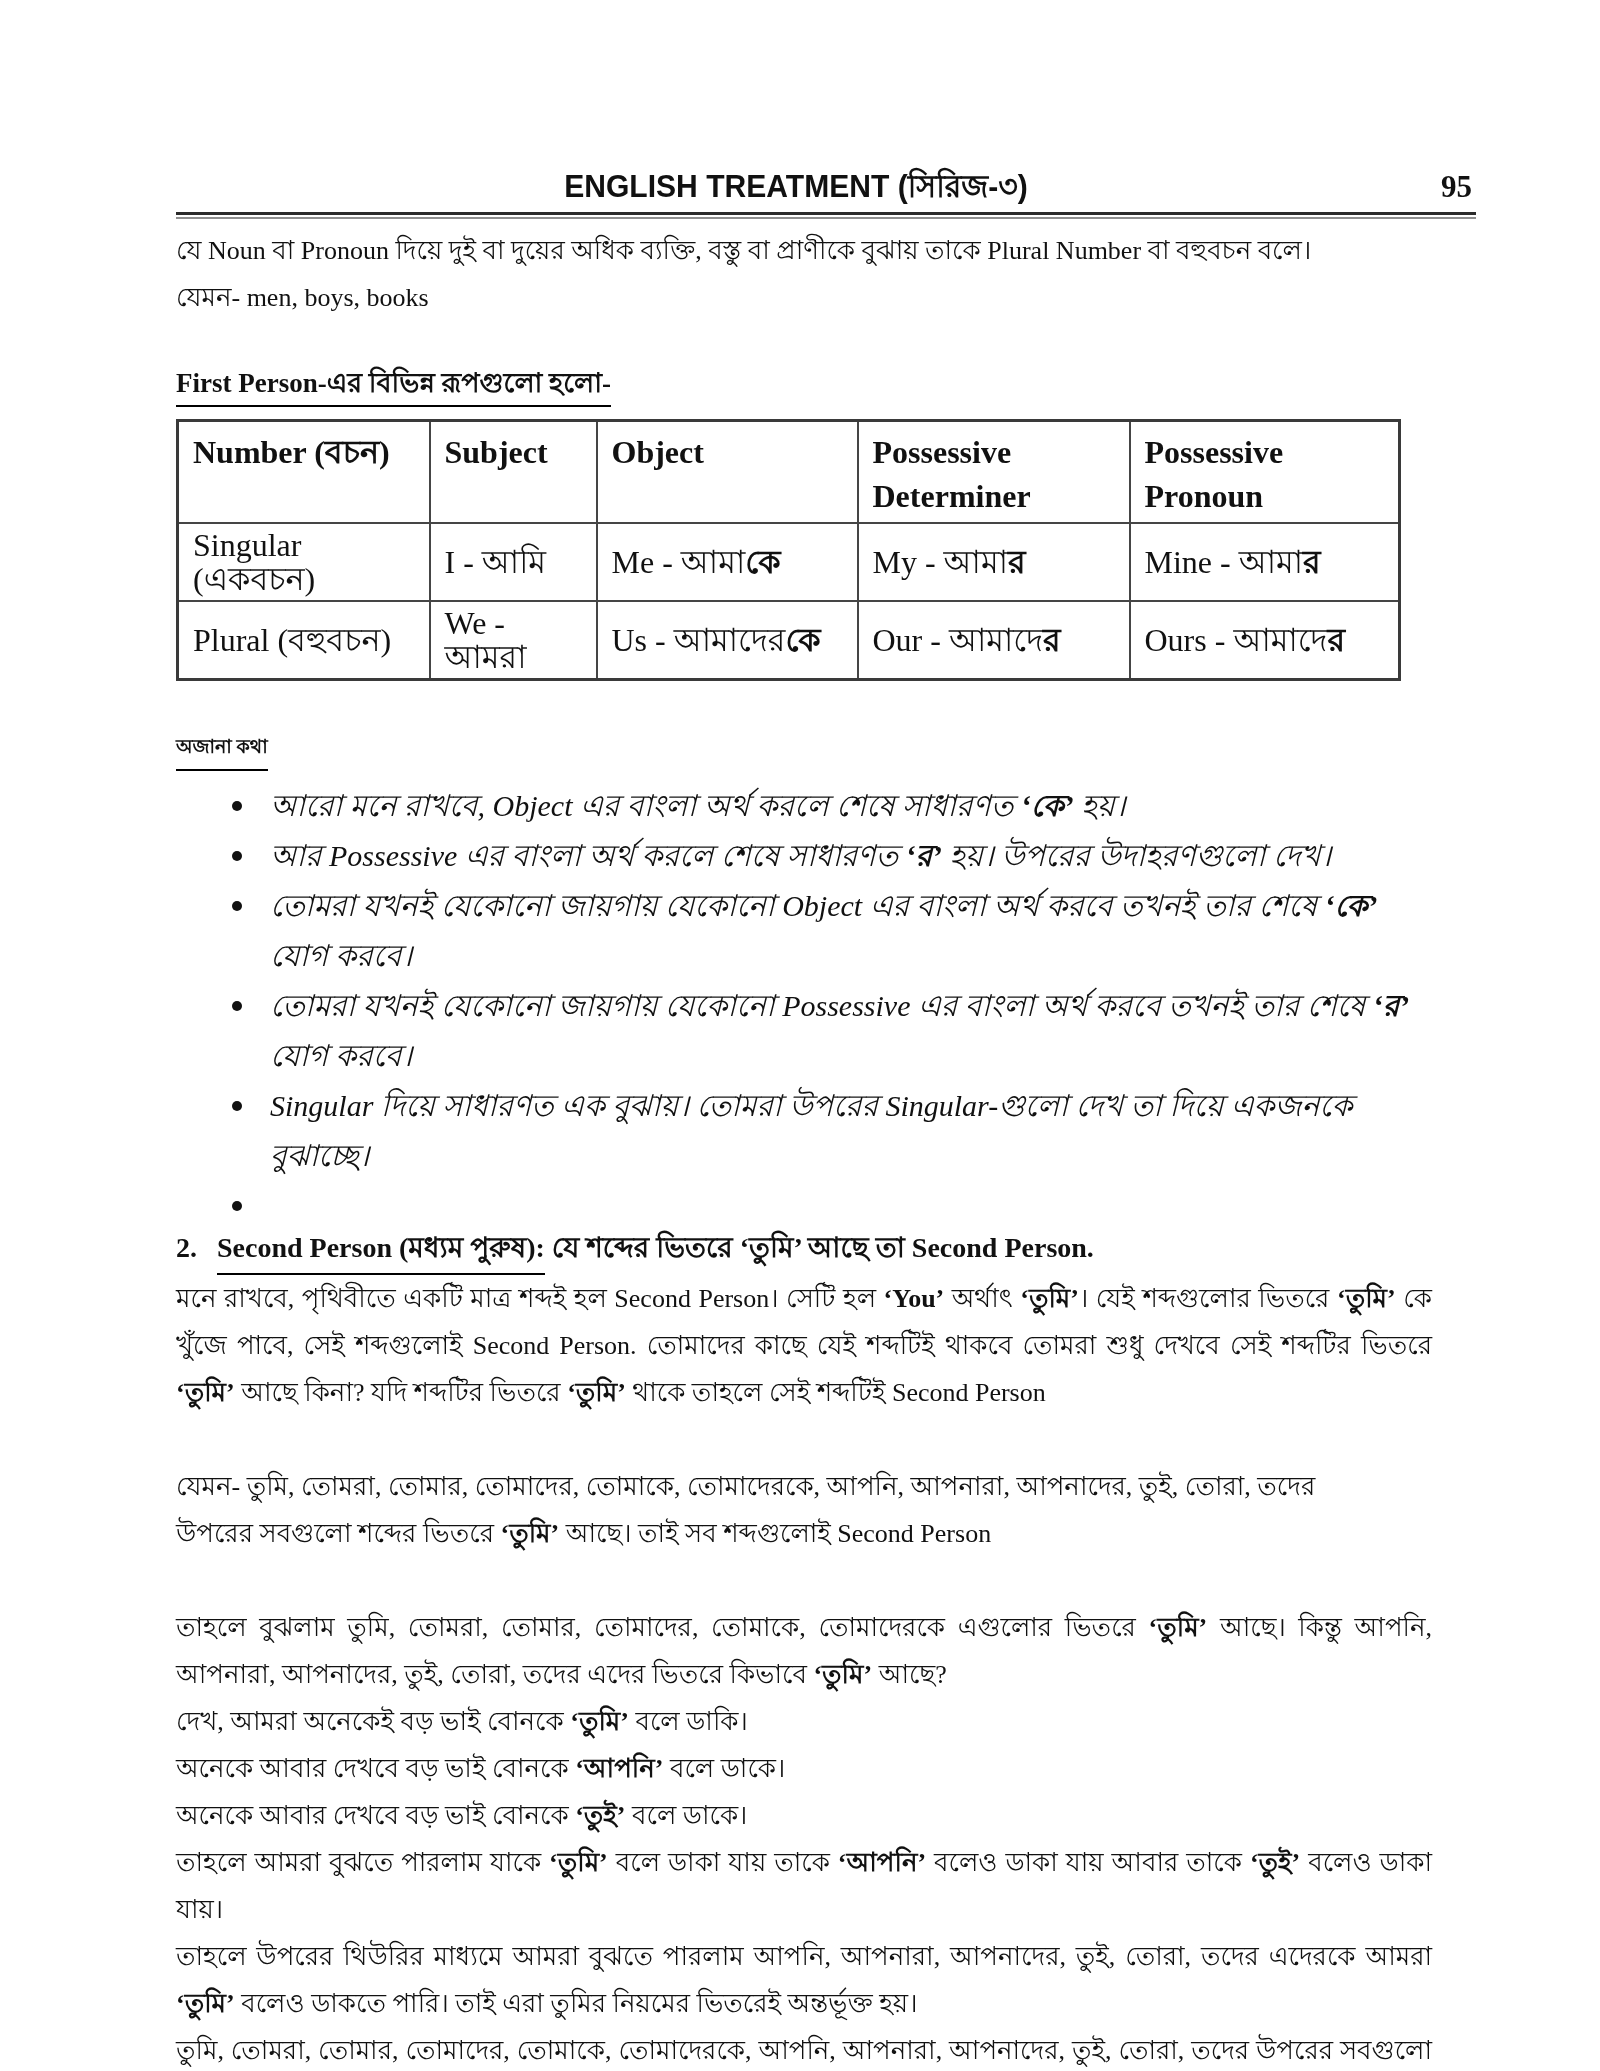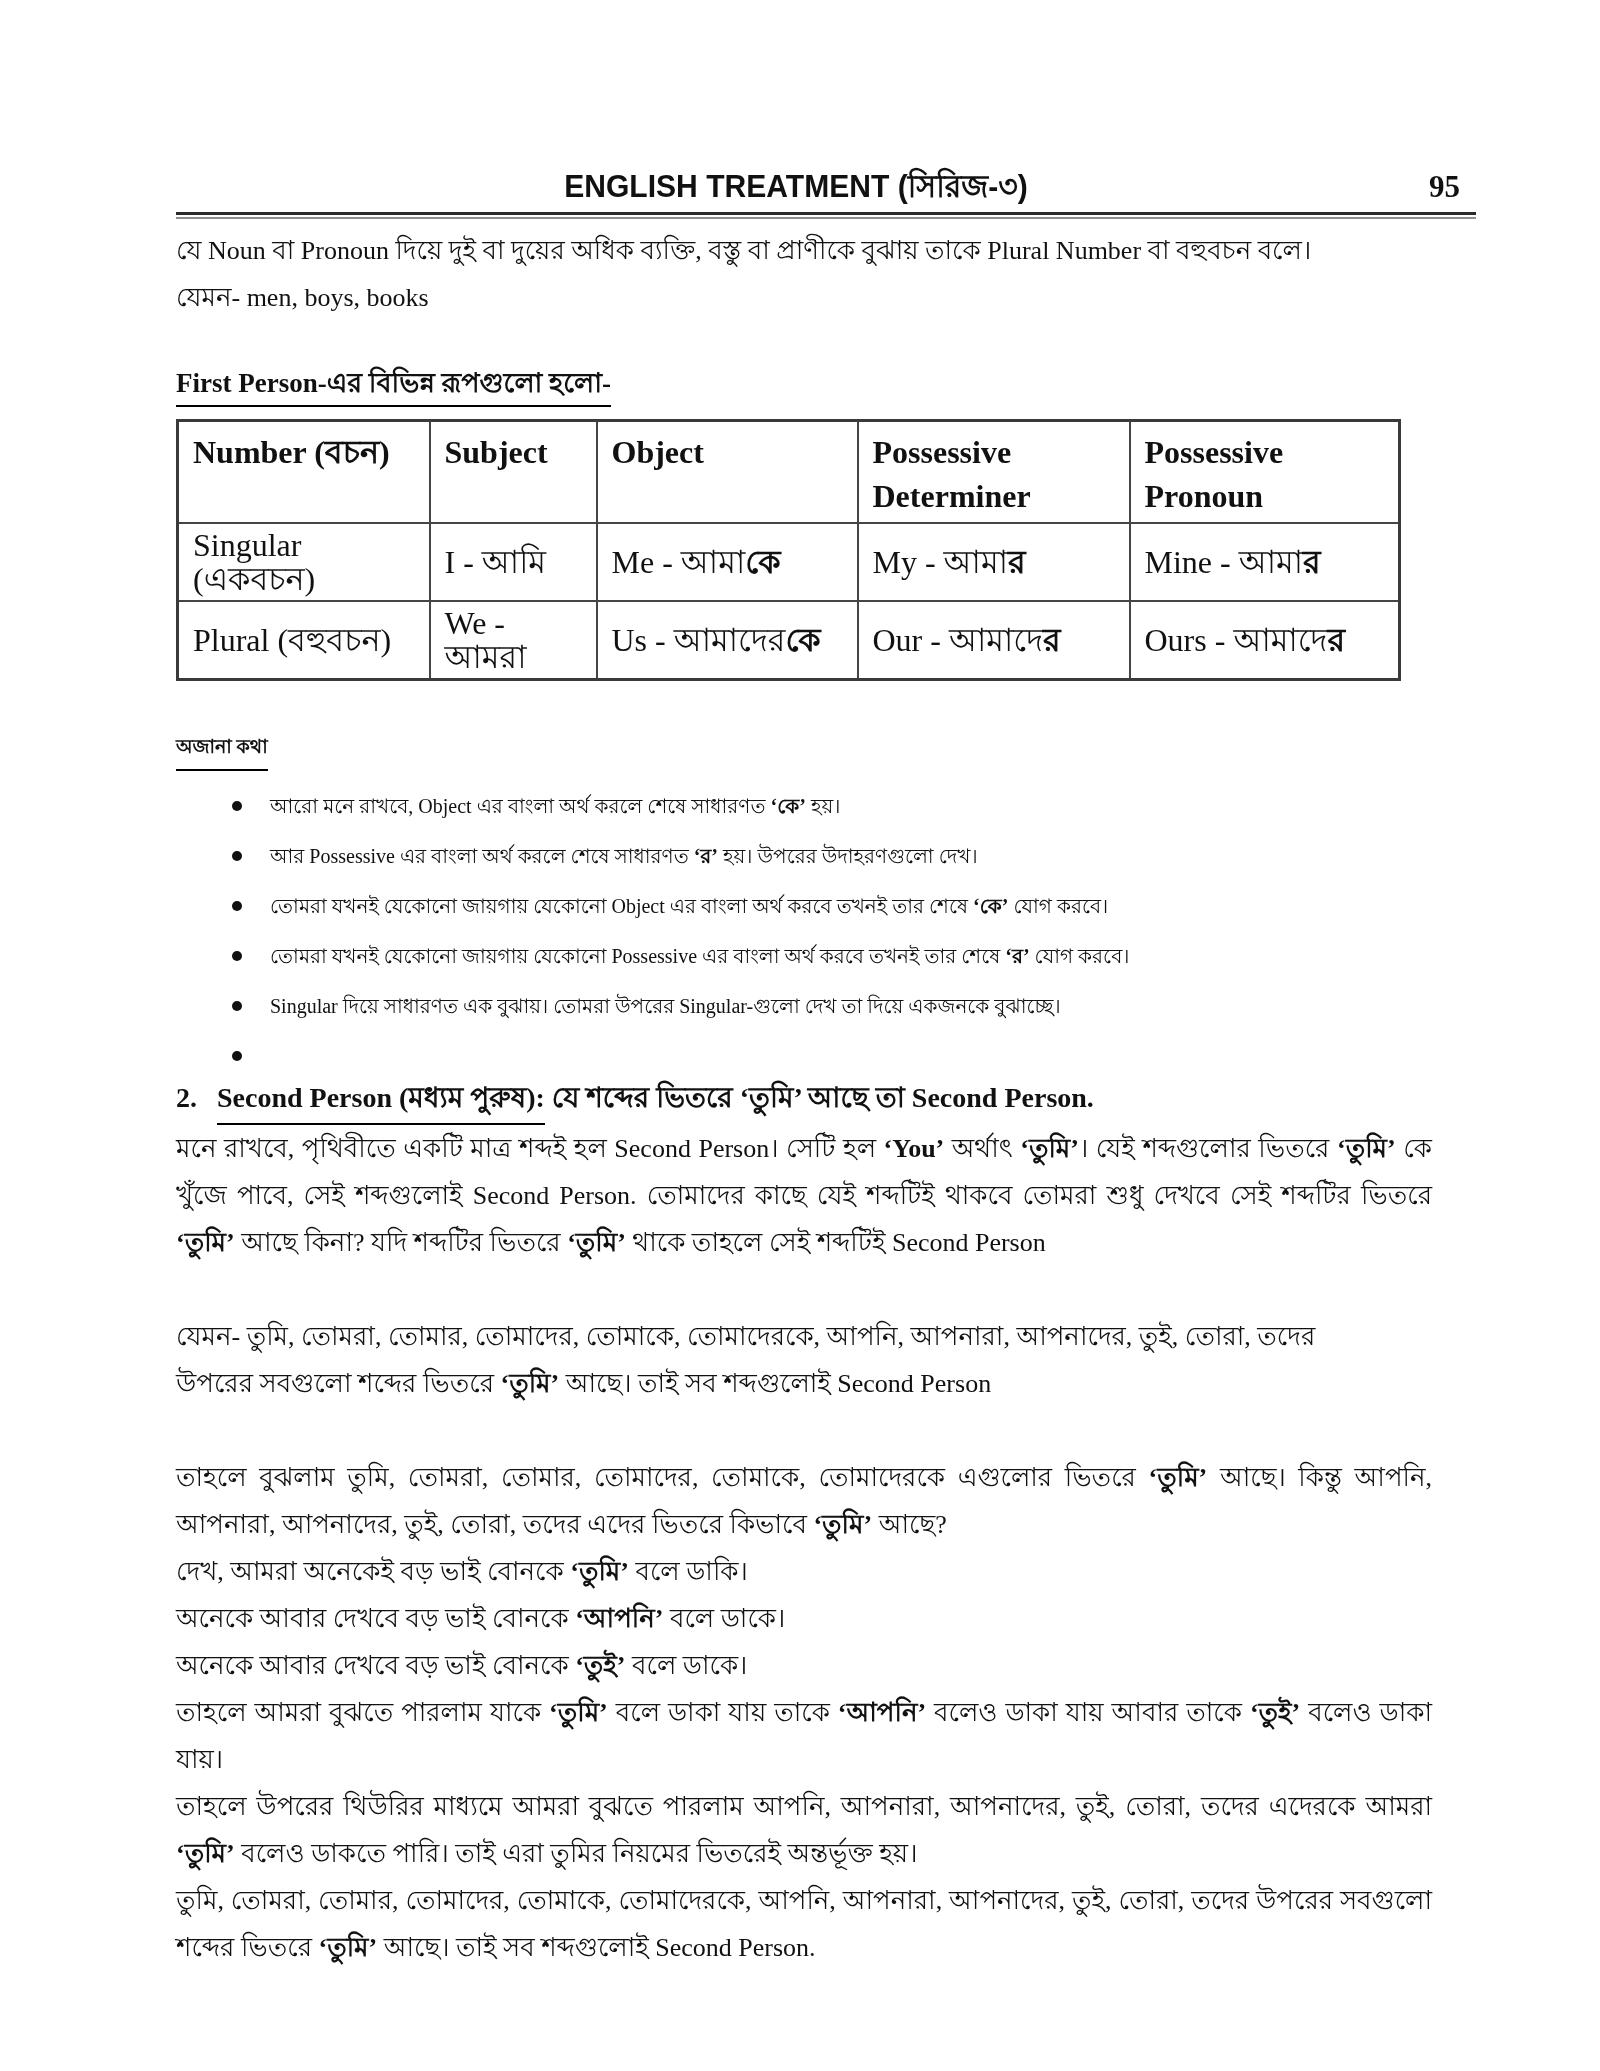--- a/index.html
+++ b/index.html
@@ -9,21 +9,21 @@
   }
   .content{position:absolute;left:176px;top:0;width:1300px;margin-top:36px;}
   
   .hdr-line{position:relative;padding-top:134px;height:36px;}
   .hdr-title{
     display:block;text-align:center;font-family:"Liberation Sans","DejaVu Sans",sans-serif;
     font-weight:700;font-size:31px;line-height:34px;letter-spacing:0;
     transform:scaleX(0.97);transform-origin:center;margin-right:60px;
   }
   .hdr-page{
-    position:absolute;right:16px;top:134px;font-weight:700;font-size:31px;line-height:34px;
+    position:absolute;right:4px;top:134px;font-weight:700;font-size:31px;line-height:34px;
   }
   .hdr-rule{margin-top:6px;height:2px;border-top:3px solid #2b2b2b;border-bottom:2px solid #8f8f8f;}
   
   .body-text{width:1256px;font-size:26px;line-height:47px;}
   .intro{margin-top:8px;text-align:justify;}
   .intro .l2{text-align:left;}
   .sec-head{
     margin-top:44px;font-size:27px;font-weight:700;line-height:36px;
   }
   .u{display:inline-block;border-bottom:2px solid #000;padding-bottom:4px;}
@@ -37,21 +37,21 @@
   table.fp th{
     text-align:left;vertical-align:top;font-weight:700;
     padding:8px 10px 4px 14px;height:88px;line-height:44px;box-sizing:border-box;
   }
   table.fp td{
     vertical-align:middle;padding:4px 10px 4px 14px;height:53px;box-sizing:border-box;line-height:34px;
   }
   
   .notes-head{margin-top:48px;font-size:19px;font-weight:700;line-height:36px;}
   ul.bullets{list-style:none;margin:10px 0 0 0;padding:0;}
-  ul.bullets li{position:relative;padding-left:94px;font-size:20px;line-height:50px;}
+  ul.bullets li{position:relative;padding-left:94px;font-size:30px;line-height:50px;font-style:italic;}
   ul.bullets .dot{
     position:absolute;left:56px;top:20px;width:10px;height:10px;border-radius:50%;background:#111;
   }
   
   .sp-head{margin-top:46px;font-size:28px;font-weight:700;line-height:42px;}
   .sp-head .num{display:inline-block;margin-right:20px;}
   .para{text-align:justify;}
   .para.gap{margin-top:47px;}
   .b{font-weight:700;}
 </style>

